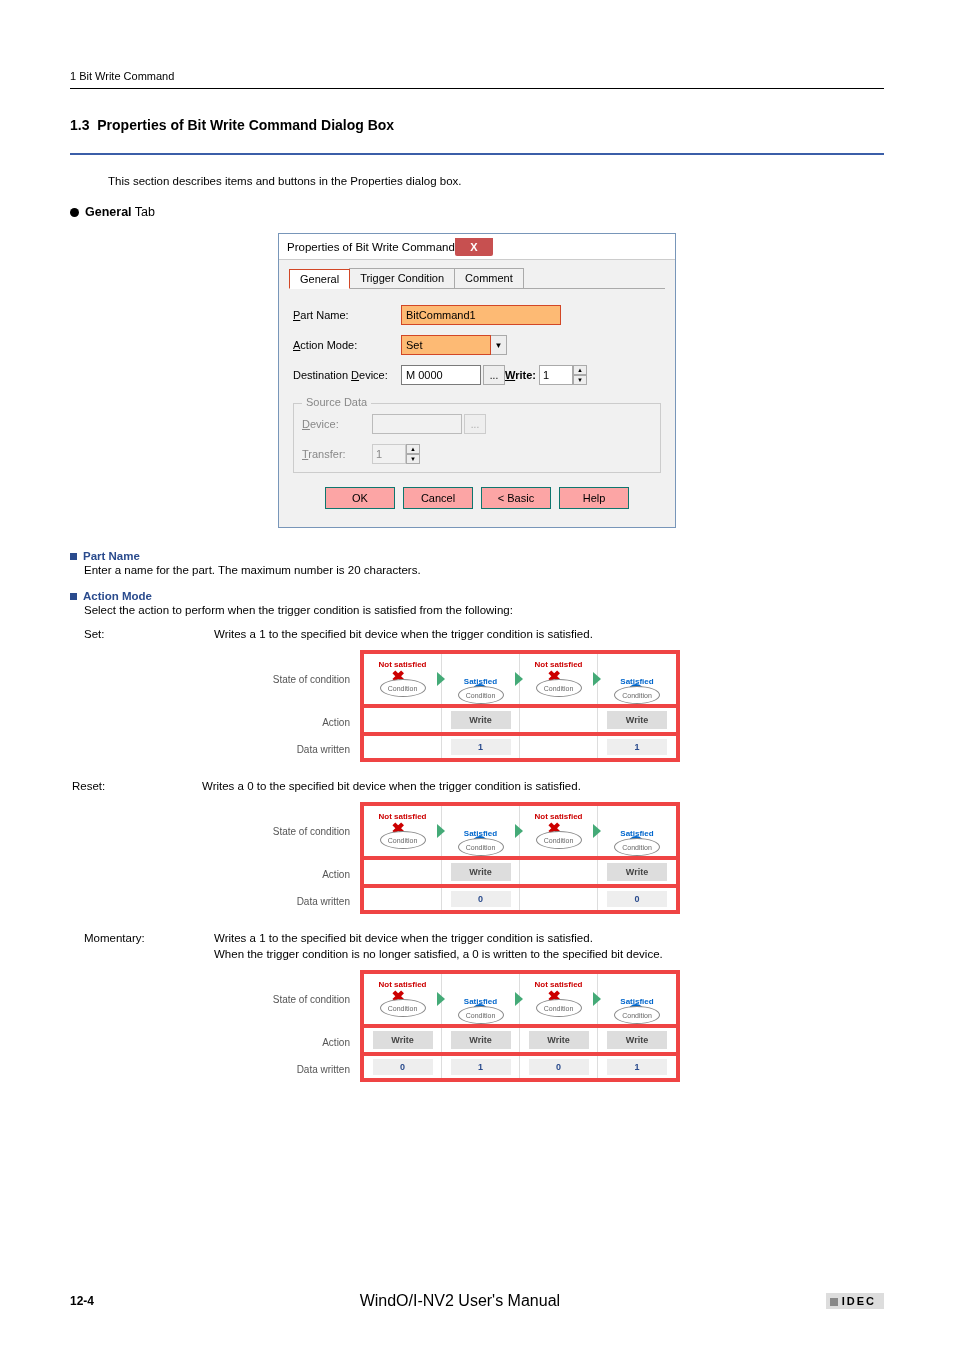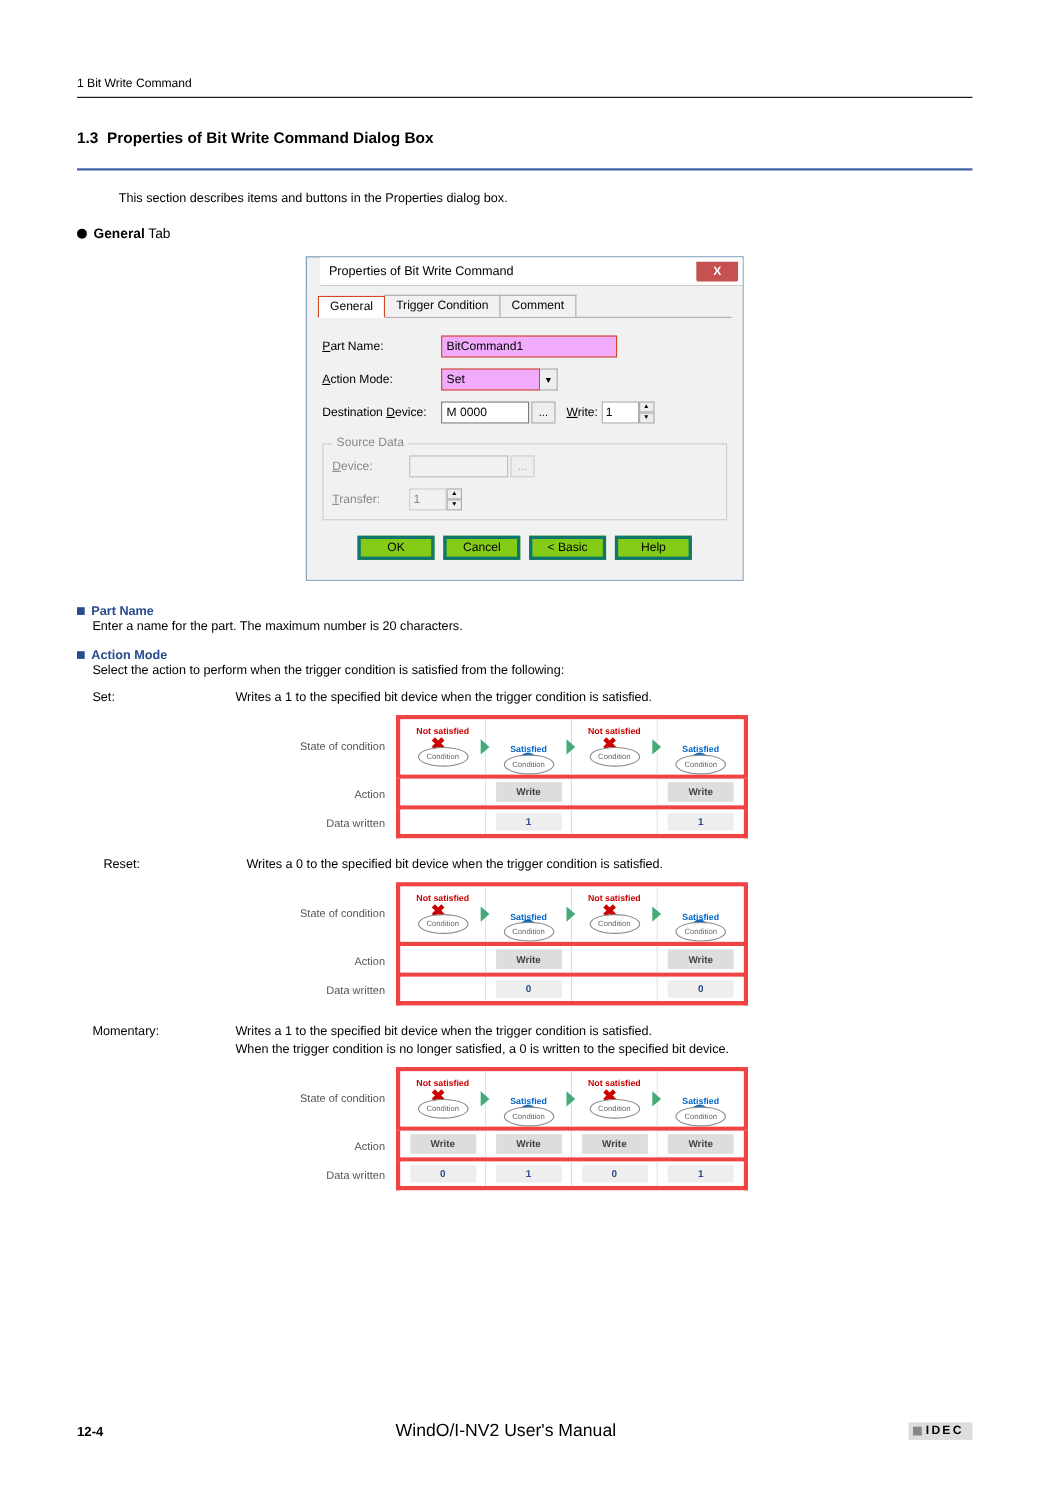--- a/index.html
+++ b/index.html
@@ -9,48 +9,48 @@
   .header-text { font-size: 11px; }
   .section-title { font-size: 14px; font-weight: bold; margin-bottom: 20px; }
   .section-rule { height: 2px; background: #3b5ea8; margin-bottom: 20px; }
   .intro { font-size: 11.5px; margin-left: 38px; margin-bottom: 18px; }
   .sub-head { font-size: 12.5px; margin-bottom: 14px; margin-left: 0; }
   .bullet { display: inline-block; width: 9px; height: 9px; background: #000; border-radius: 50%; vertical-align: middle; margin-right: 6px; }
   .bold { font-weight: bold; }
 
   .dialog-wrap { display: flex; justify-content: center; margin-bottom: 22px; }
   .dialog { width: 398px; border: 1px solid #7896b9; background: #f1f1f1; font-family: Tahoma, sans-serif; font-size: 11px; position: relative; }
-  .dialog-titlebar { background: #fff; height: 26px; display: flex; align-items: center; padding: 0 4px 0 8px; justify-content: space-between; border-bottom: 1px solid #ccc; margin-left: 12px; }
+  .dialog-titlebar { background: #fff; height: 26px; display: flex; align-items: center; padding: 0 4px 0 8px; border-bottom: 1px solid #ccc; }
   .dialog-title { color: #000; font-size: 11.5px; }
   .dialog-close { width: 38px; height: 18px; background: #c75050; color: #fff; display: flex; align-items: center; justify-content: center; font-weight: bold; border-radius: 0 0 2px 2px; font-size: 11px; }
   .dialog-body { padding: 8px 10px 10px 10px; background: #f1f1f1; }
   .tabs { display: flex; border-bottom: 1px solid #aaa; margin-bottom: 12px; }
   .tab { padding: 3px 10px; border: 1px solid #aaa; border-bottom: none; background: #f1f1f1; font-size: 11px; margin-right: -1px; position: relative; }
   .tab.active { background: #fff; border: 1.5px solid #d24726; border-bottom: 1px solid #fff; top: 1px; z-index: 2; }
   .tab-panel { background: #f1f1f1; padding: 4px 4px 4px 4px; }
   .form-row { display: flex; align-items: center; margin-bottom: 10px; }
   .form-label { width: 108px; font-size: 11px; }
   .form-label .ul { text-decoration: underline; }
-  .text-input { height: 20px; border: 1px solid #7a7a7a; background: #f0abfc; padding: 0 4px; font-size: 11px; }
+  .text-input { height: 20px; border: 1px solid #7a7a7a; background: #fdba74; padding: 0 4px; font-size: 11px; }
   .text-input.w1 { width: 160px; border: 1.5px solid #d24726; }
   .text-input.w2 { width: 90px; border: 1.5px solid #d24726; }
   .text-input.w3 { width: 80px; background: #fff; }
   .text-input.disabled { background: #f1f1f1; color: #888; border: 1px solid #bbb; }
   .dropdown-arrow { width: 16px; height: 20px; border: 1px solid #aaa; border-left: none; background: #eee; display: inline-flex; align-items: center; justify-content: center; font-size: 8px; }
   .ellipsis-btn { width: 22px; height: 20px; border: 1px solid #aaa; background: #eee; margin-left: 2px; display: inline-flex; align-items: center; justify-content: center; font-size: 10px; }
   .ellipsis-btn.disabled { color: #aaa; border-color: #ccc; }
-  .write-label { margin-left: 10px; font-size: 11px; }
+  .write-label { font-size: 11px; font-weight: bold; }
   .write-label .ul { text-decoration: underline; }
   .spin-input { width: 34px; height: 20px; border: 1px solid #aaa; background: #fff; padding: 0 3px; font-size: 11px; }
   .spinner { width: 14px; height: 20px; display: inline-flex; flex-direction: column; }
   .spinner div { flex: 1; border: 1px solid #aaa; background: #eee; font-size: 6px; display: flex; align-items: center; justify-content: center; }
   .group-box { border: 1px solid #ccc; padding: 10px 8px 8px 8px; margin-top: 18px; position: relative; }
   .group-box-title { position: absolute; top: -8px; left: 8px; background: #f1f1f1; padding: 0 4px; font-size: 11px; color: #888; }
   .dialog-buttons { display: flex; justify-content: center; gap: 8px; padding: 10px 0 8px 0; }
-  .dlg-btn { width: 70px; height: 22px; border: 3px solid #0f766e; background: #84cc16; font-size: 11px; display: flex; align-items: center; justify-content: center; }
+  .dlg-btn { width: 70px; height: 22px; border: 1px solid #0f766e; background: #fca5a5; font-size: 11px; display: flex; align-items: center; justify-content: center; }
 
   .sq-bullet { display: inline-block; width: 7px; height: 7px; background: #2a4b8d; margin-right: 6px; vertical-align: middle; }
   .item-head { font-size: 11.5px; font-weight: bold; color: #2a4b8d; margin-top: 14px; }
   .item-desc { font-size: 11.5px; margin-left: 14px; margin-bottom: 12px; margin-top: 2px; }
 
   .def-row { display: flex; margin-bottom: 8px; align-items: flex-start; }
   .def-term { width: 130px; font-size: 11.5px; flex-shrink: 0; }
   .def-body { font-size: 11.5px; flex: 1; }
 
   .diagram { margin: 10px auto 18px auto; }
@@ -228,21 +228,21 @@
             <div class="data-box">1</div>
           </div>
           <div class="cell data"></div>
           <div class="cell data">
             <div class="data-box">1</div>
           </div>
         </div>
     </div>
     </div>
 
-  <div class="def-row" style="margin-left:24px">
+  <div class="def-row" style="margin-left:2px">
     <div class="def-term">Reset:</div>
     <div class="def-body">Writes a 0 to the specified bit device when the trigger condition is satisfied.</div>
   </div>
   <div class="diagram" id="diagram-reset" style="margin-left:160px;width:460px">
     <div class="diagram-row">
       <div class="diagram-label">State of condition</div>
       <div class="diagram-cells">
           <div class="cell">
     <div class="state-text red">Not satisfied</div>
     <div class="state-shape">

